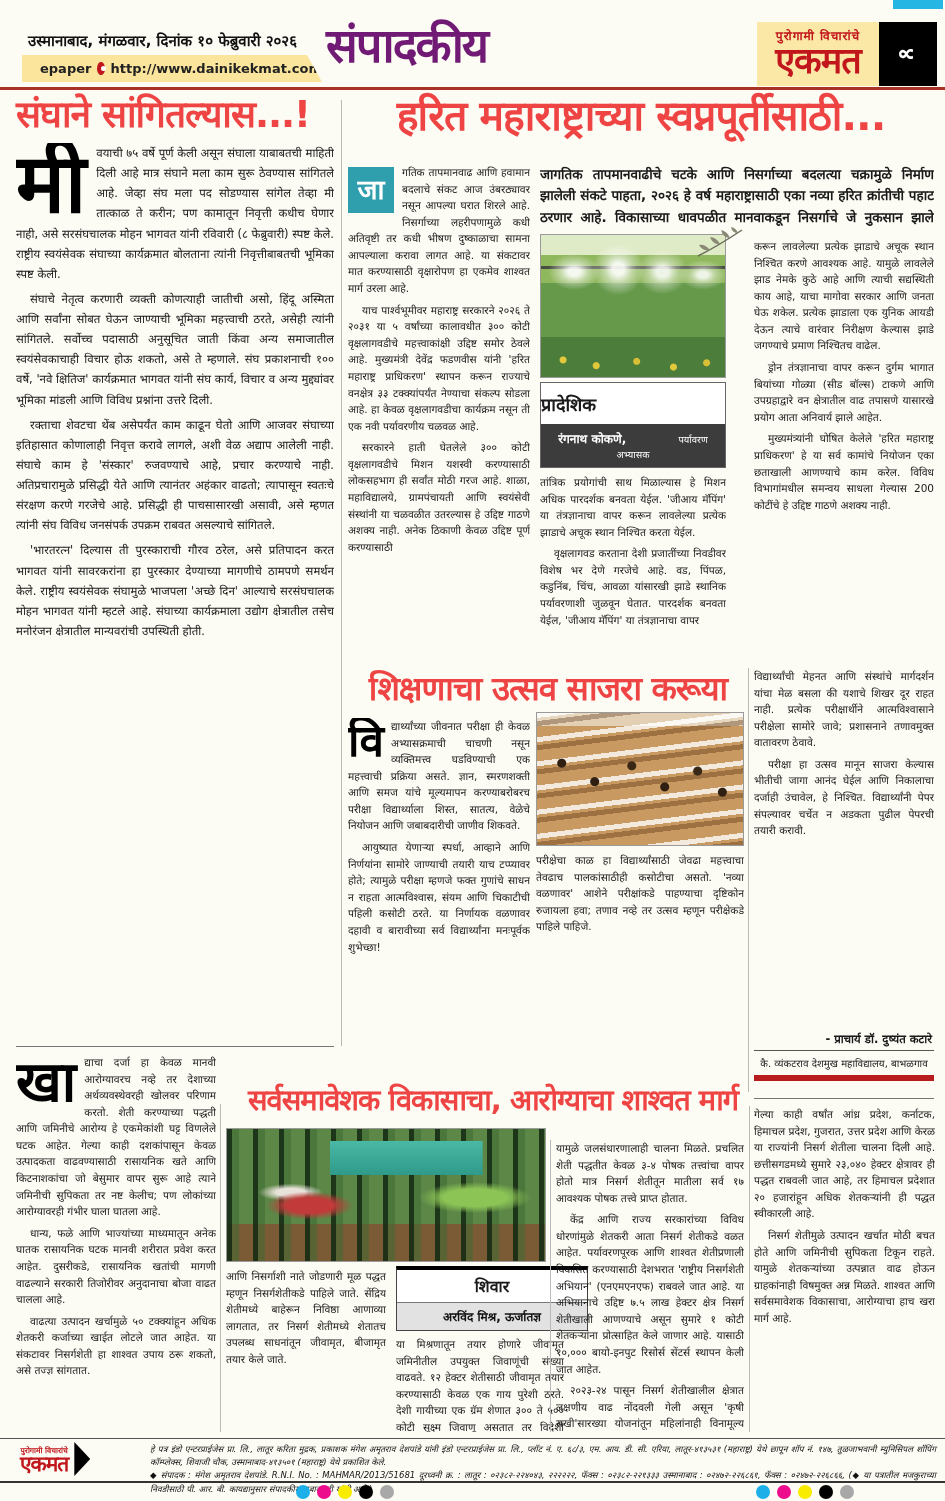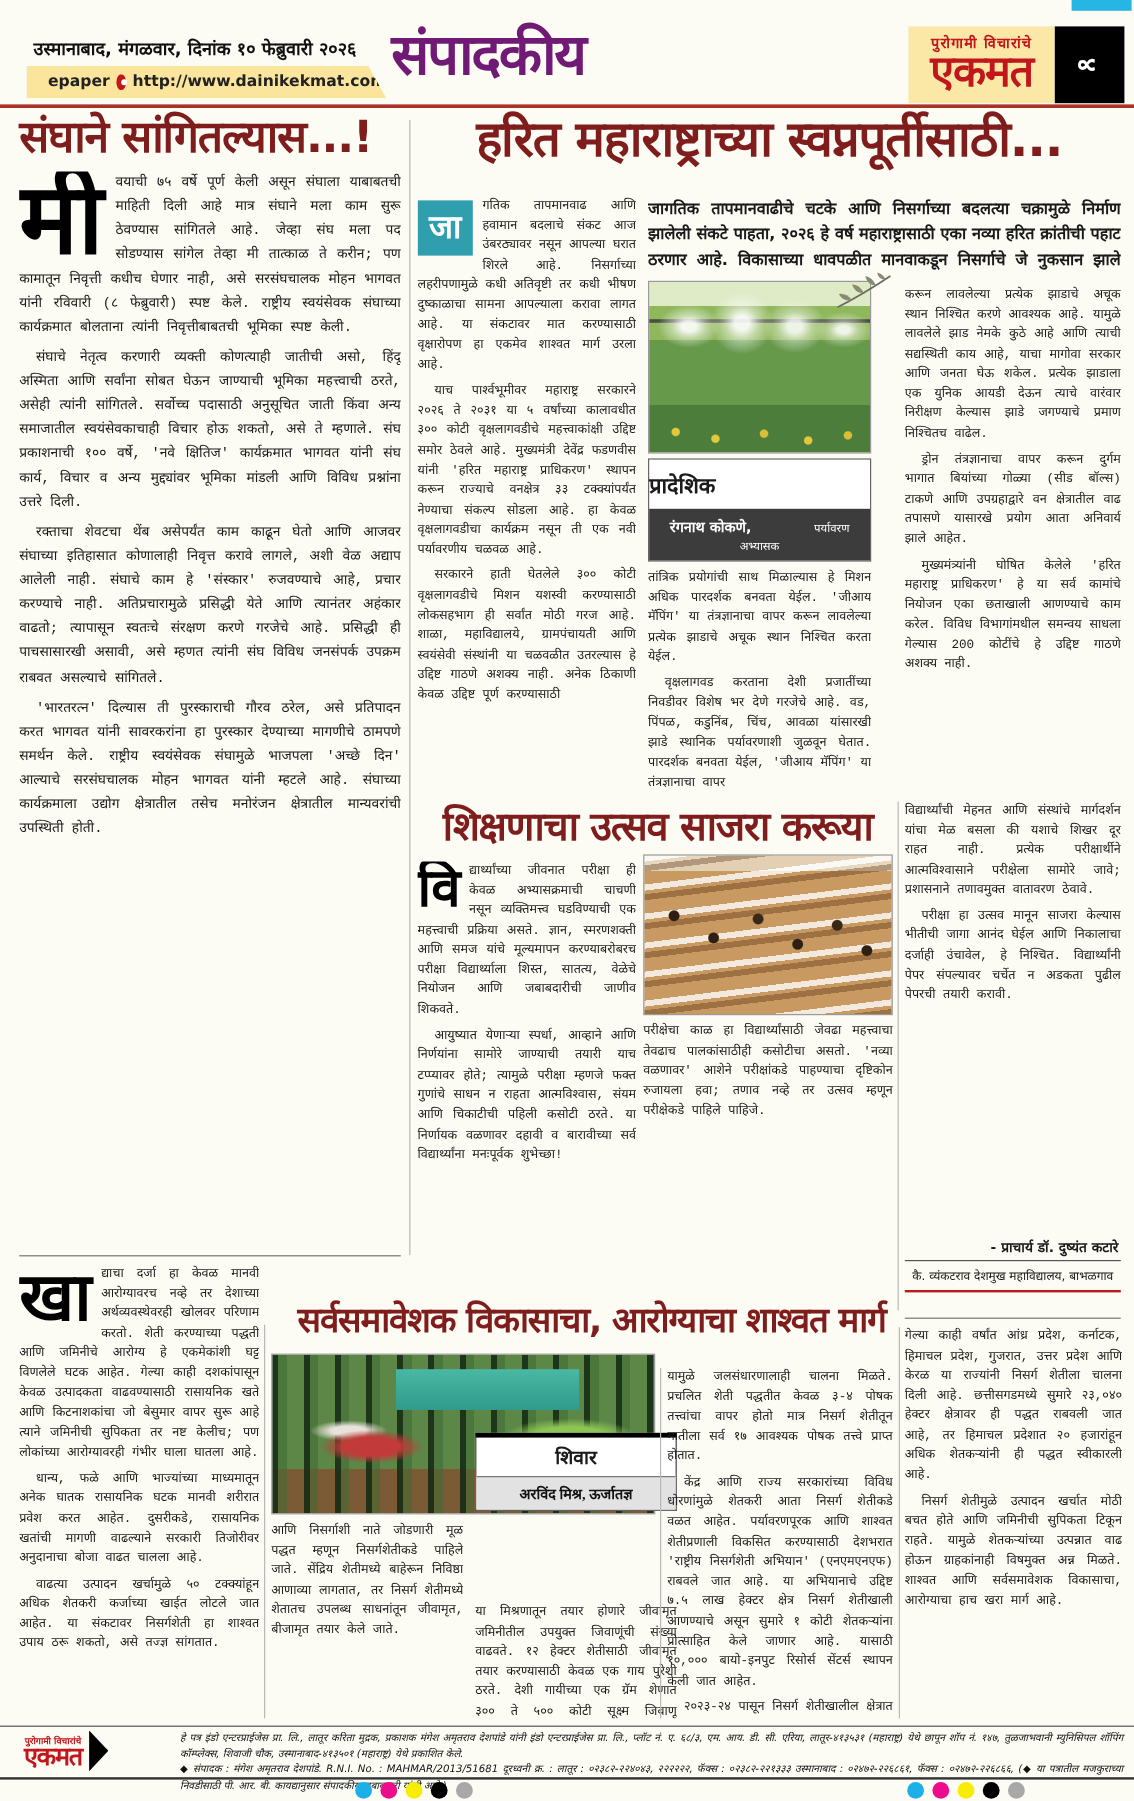--- a/index.html
+++ b/index.html
@@ -28,24 +28,24 @@
   .brand-box { left:757px; top:22px; width:122px; height:64px; background:#fbe8a6;
     text-align:center; padding-top:5px; }
   .brand-tagline { font-size:12px; font-weight:bold; color:#c2161d; letter-spacing:1px; }
   .brand-name { font-size:36px; font-weight:900; color:#c2161d; line-height:.95;
     letter-spacing:-1px; }
   .page-box { left:879px; top:22px; width:58px; height:64px; background:#000; color:#fff;
     display:flex; align-items:center; justify-content:center; font-size:22px; font-weight:bold; }
   .page-box span { transform:rotate(90deg); display:block; }
   .mast-rule { left:0; top:87px; width:945px; height:3px; background:#a93226; }
   
-  .headline { font-weight:900; color:#7f1d1d; letter-spacing:-1px; line-height:1;
+  .headline { font-weight:900; color:#ef4444; letter-spacing:-1px; line-height:1;
     white-space:nowrap; }
   .col { font-size:10.5px; line-height:1.58; text-align:justify; overflow:hidden; }
-  .col p { margin-bottom:5px;font-family:Liberation Mono, monospace; }
+  .col p { margin-bottom:5px; }
   .col p + p { text-indent:14px; }
   .bodytxt { font-size:11.5px; line-height:1.75; }
   .dropcap { float:left; font-weight:700; color:#000; }
   .dc-huge { font-size:82px; line-height:.8; margin:8px 10px 0 0; }
   .dc-big  { font-size:56px; line-height:.82; margin:5px 8px 0 0; }
   .dc-med  { font-size:44px; line-height:.85; margin:4px 7px 0 0; }
   .dc-box  { width:46px; height:46px; background:#2f9fae; color:#fff; font-size:27px;
     font-weight:bold; display:flex; align-items:center; justify-content:center;
     margin:3px 8px 2px 0; }
   .vdiv { width:1px; background:#b9b9b9; }
@@ -99,21 +99,21 @@
       radial-gradient(ellipse at 20% 48%, #e8e3da 0 4%, transparent 9%),
       linear-gradient(180deg, #49b8a4 0, #2f9a8a 100%),
       repeating-linear-gradient(90deg, rgba(22,44,20,.9) 0 5px, rgba(62,106,51,.55) 5px 12px, transparent 12px 26px),
       linear-gradient(180deg, #5c8747 0 72%, #7a5b35 72% 100%);
     background-size:auto,auto,auto,48% 26%,100% 100%,100% 100%;
     background-position:0 0,0 0,0 0,62% 12%,0 0,0 0;
     background-repeat:no-repeat;
   }
   
   .sig { text-align:right; font-size:11.5px; font-weight:bold; padding:3px 2px 4px; }
-  .affil { border-top:1px solid #555; border-bottom:2px solid #b91c1c; text-align:center;
+  .affil { border-top:1px solid #555; border-bottom:6px solid #b91c1c; text-align:center;
     font-size:10px; padding:5px 0; }
   .footer-logo { display:flex; align-items:center; }
   .footer-logo .txt { text-align:center; padding:1px 6px; }
   .footer-logo .tg { font-size:7.5px; font-weight:bold; color:#c2161d; }
   .footer-logo .bn { font-size:21px; font-weight:900; color:#c2161d; line-height:.9;
     letter-spacing:-1px; }
   .footer-wedge { width:16px; height:34px; background:#000;
     clip-path:polygon(0 0,100% 50%,0 100%); }
   .footer-text { font-size:8.5px; line-height:1.55; color:#111; font-weight:500;
     text-align:justify; }
@@ -231,21 +231,21 @@
 <div class="abs vdiv" style="left:220px;top:1104px;height:328px;"></div>
 
 <div class="abs headline" style="left:232px;top:1086px;width:522px;font-size:29px;text-align:center;">सर्वसमावेशक विकासाचा, आरोग्याचा शाश्वत मार्ग</div>
 
 <div class="abs photo photo-farm" style="left:226px;top:1128px;width:320px;height:134px;"></div>
 
 <div class="abs col" style="left:226px;top:1268px;width:160px;height:164px;">
   <p>आणि निसर्गाशी नाते जोडणारी मूळ पद्धत म्हणून निसर्गशेतीकडे पाहिले जाते. सेंद्रिय शेतीमध्ये बाहेरून निविष्ठा आणाव्या लागतात, तर निसर्ग शेतीमध्ये शेतातच उपलब्ध साधनांतून जीवामृत, बीजामृत तयार केले जाते.</p>
 </div>
 
-<div class="abs shivar-box" style="left:396px;top:1194px;width:168px;font-family:Liberation Serif, serif;">
+<div class="abs shivar-box" style="left:396px;top:1266px;width:192px;">
   <div class="shivar-title">शिवार</div>
   <div class="shivar-bar">अरविंद मिश्र, ऊर्जातज्ञ</div>
 </div>
 <div class="abs col" style="left:396px;top:1336px;width:168px;height:96px;">
   <p>या मिश्रणातून तयार होणारे जीवामृत जमिनीतील उपयुक्त जिवाणूंची संख्या वाढवते. १२ हेक्टर शेतीसाठी जीवामृत तयार करण्यासाठी केवळ एक गाय पुरेशी ठरते. देशी गायीच्या एक ग्रॅम शेणात ३०० ते ५०० कोटी सूक्ष्म जिवाणू असतात तर विदेशी जातीच्या गायीच्या शेणात ही संख्या केवळ ७८ लाख असते.</p>
 </div>
 
 <div class="abs vdiv" style="left:550px;top:1140px;height:292px;"></div>
 <div class="abs col" style="left:556px;top:1140px;width:188px;height:292px;">
   <p>यामुळे जलसंधारणालाही चालना मिळते. प्रचलित शेती पद्धतीत केवळ ३-४ पोषक तत्त्वांचा वापर होतो मात्र निसर्ग शेतीतून मातीला सर्व १७ आवश्यक पोषक तत्त्वे प्राप्त होतात.</p>

